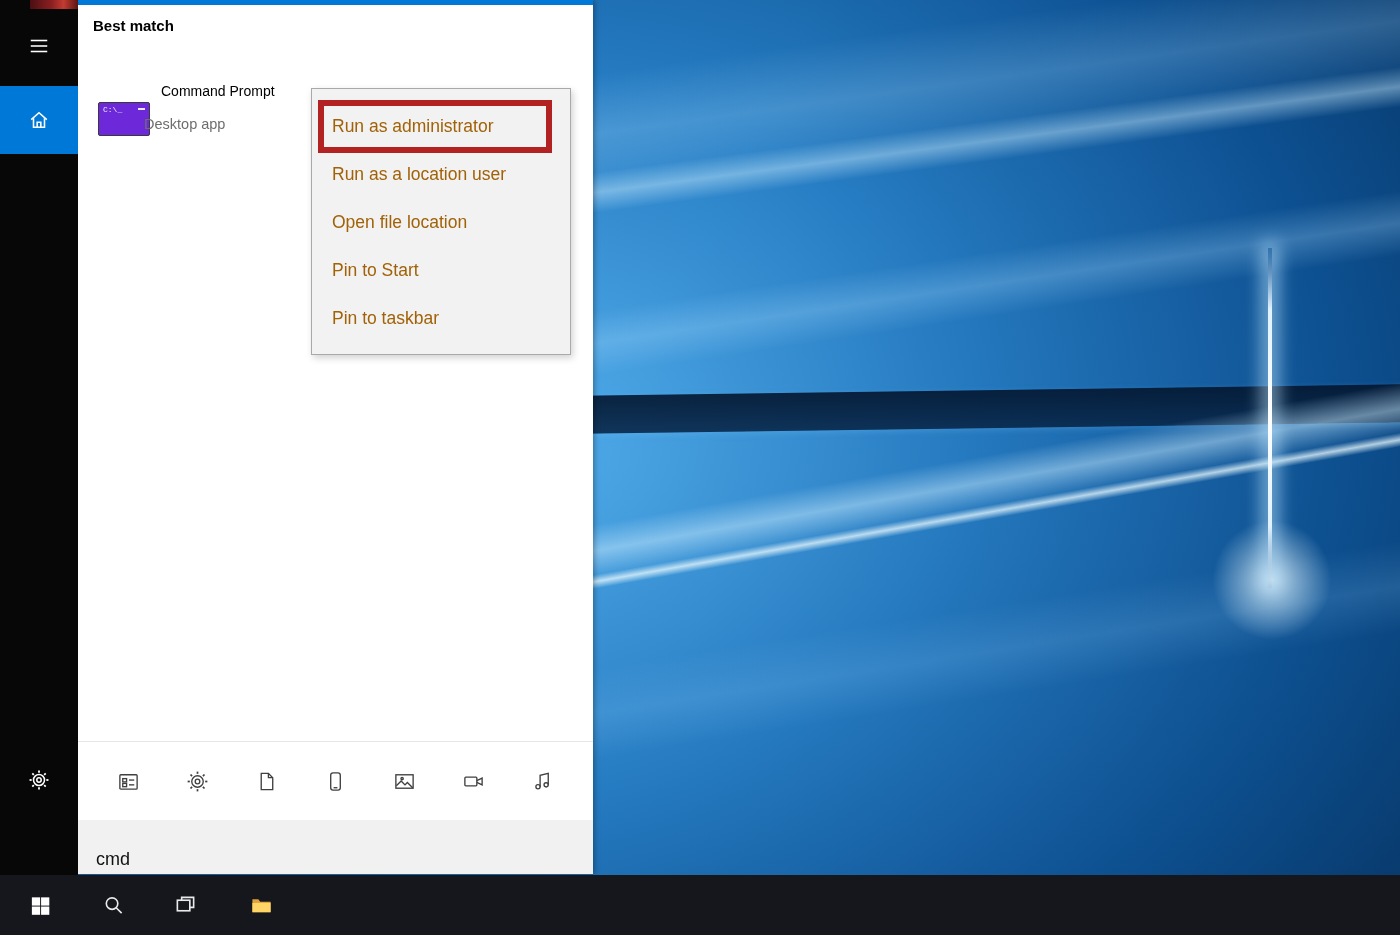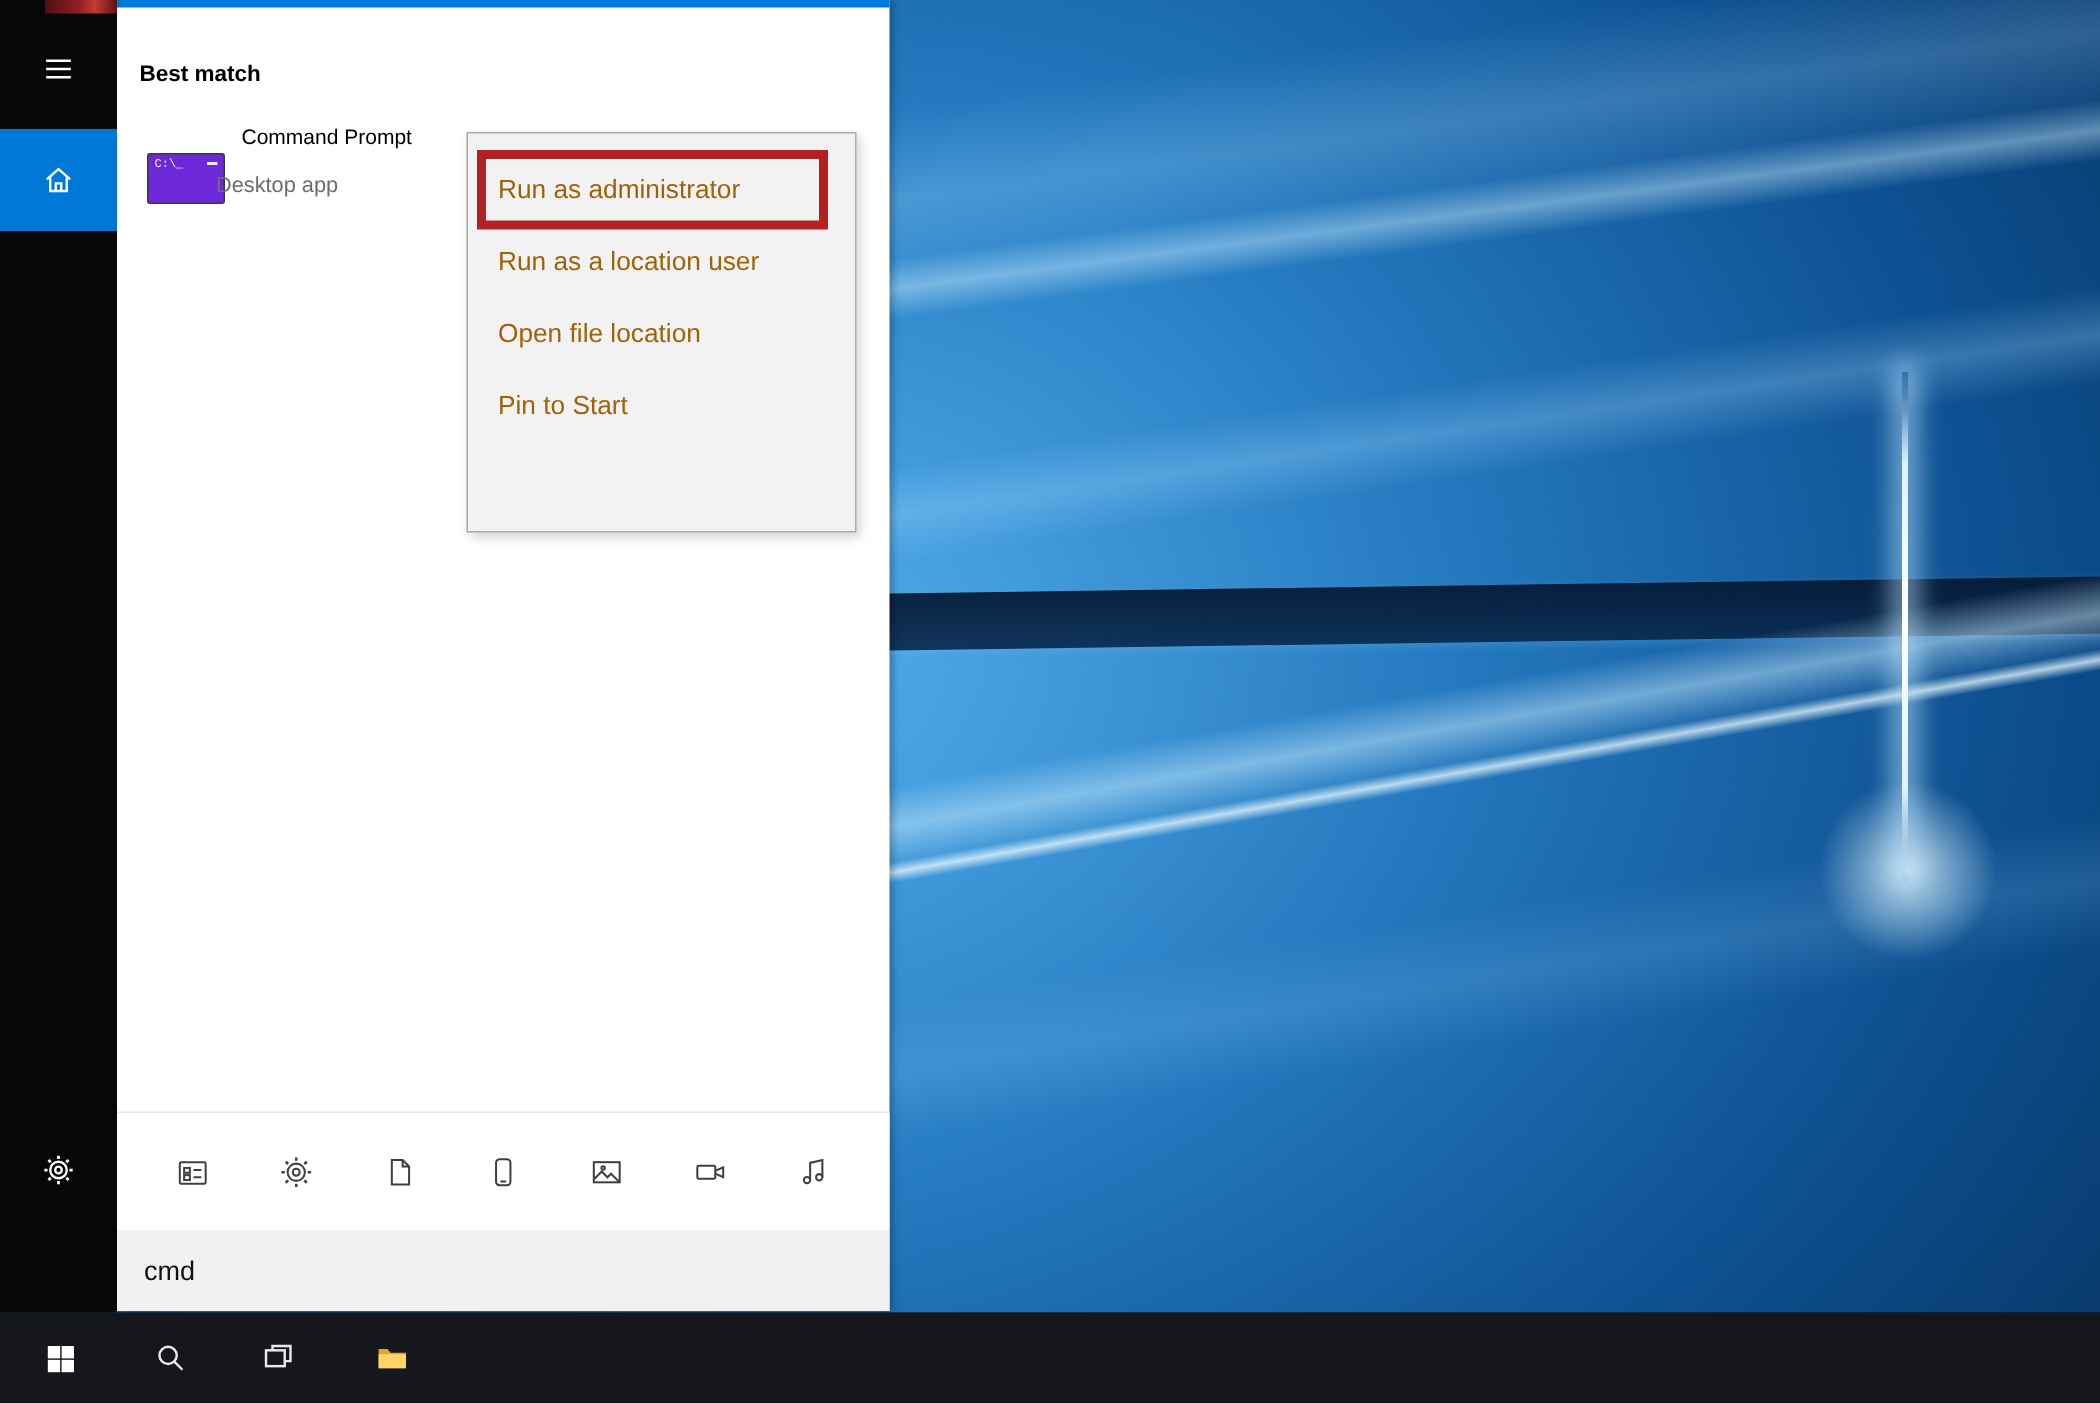--- a/index.html
+++ b/index.html
@@ -49,37 +49,37 @@
     display:flex; align-items:center; justify-content:center; cursor:pointer; }
   .sb-btn svg { width:22px; height:22px; stroke:#fff; fill:none; stroke-width:1.7; }
   .sb-menu { top:20px; }
   .sb-home { top:86px; height:68px; background:var(--accent,#0078d7); }
   .sb-gear { top:752px; height:56px; }
 
   
   .panel { position:absolute; left:78px; top:0; width:515px; height:874px; background:#fff; z-index:4;
     box-shadow:2px 0 5px rgba(0,0,0,0.28); }
   .accent-strip { position:absolute; left:0; top:0; width:100%; height:5px; background:var(--accent,#0078d7); }
-  .section-header { position:absolute; left:15px; top:41px; font-size:15px; font-weight:700; color:#000; }
+  .section-header { position:absolute; left:15px; top:17px; font-size:15px; font-weight:700; color:#000; }
   .result { position:absolute; left:0; top:80px; width:100%; height:62px; cursor:pointer; }
   .cmd-icon { position:absolute; left:20px; top:22px; width:52px; height:34px; background:#6d28d9;
     border:1px solid #3a3a3a; border-radius:2px; }
   .cmd-icon .prompt { position:absolute; left:4px; top:2px; font-family:"Liberation Mono","DejaVu Sans Mono",monospace;
     font-size:8px; color:#f0f0f0; letter-spacing:0; }
   .cmd-icon .minbar { position:absolute; right:4px; top:5px; width:7px; height:2px; background:#e8e8e8; }
   .result-title { position:absolute; left:83px; top:3px; font-size:14px; color:#000; white-space:nowrap; }
   .result-sub { position:absolute; left:66px; top:36px; font-size:14.5px; color:#6d6d6d; }
   .divider { position:absolute; left:0; top:741px; width:100%; height:1px; background:#e6e6e6; }
   .filter-row { position:absolute; left:0; top:742px; width:100%; height:78px; display:flex;
     align-items:center; justify-content:space-between; padding:0 28px; background:#fff; }
   .filter-btn { width:44px; height:44px; border:none; background:transparent; display:flex;
     align-items:center; justify-content:center; cursor:pointer; }
   .filter-btn svg { width:23px; height:23px; stroke:#3f3f3f; fill:none; stroke-width:1.4; }
   .search-row { position:absolute; left:0; top:820px; width:100%; height:54px; background:#f1f1f2; }
-  .search-row input { position:absolute; left:18px; top:0; width:480px; height:54px; border:none; outline:none;
+  .search-row input { position:absolute; left:18px; top:12px; width:480px; height:54px; border:none; outline:none;
     background:transparent; font-family:inherit; font-size:18px; color:#111; }
 
   
   .context-menu { position:absolute; left:311px; top:88px; width:260px; height:267px;
     background:var(--menu-bg,#f2f2f2); border:1px solid #a9a9a9; z-index:7; padding-top:13px;
     box-shadow:2px 3px 7px rgba(0,0,0,0.18); }
   .menu-item { height:48px; display:flex; align-items:center; padding-left:20px;
     font-size:17.5px; color:#a16207; cursor:pointer; }
 
   
@@ -228,20 +228,21 @@
     <div class="search-row">
       <input type="text" value="cmd" style="">
     </div>
   </div>
 
   <div class="context-menu">
     <div class="menu-item">Run as administrator</div>
     <div class="menu-item">Run as a location user</div>
     <div class="menu-item">Open file location</div>
     <div class="menu-item">Pin to Start</div>
+    <div class="menu-item">Pin to taskbar</div>
   </div>
 
   <div class="annotation-box"></div>
 
   <div class="taskbar">
     <button class="tb-btn tb-start">
       <svg viewBox="0 0 24 24" fill="#ffffff">
         <rect x="3" y="3.5" width="8.6" height="8.6"></rect>
           <rect x="12.6" y="3.5" width="8.6" height="8.6"></rect>
         <rect x="3" y="13.1" width="8.6" height="8.6"></rect>

